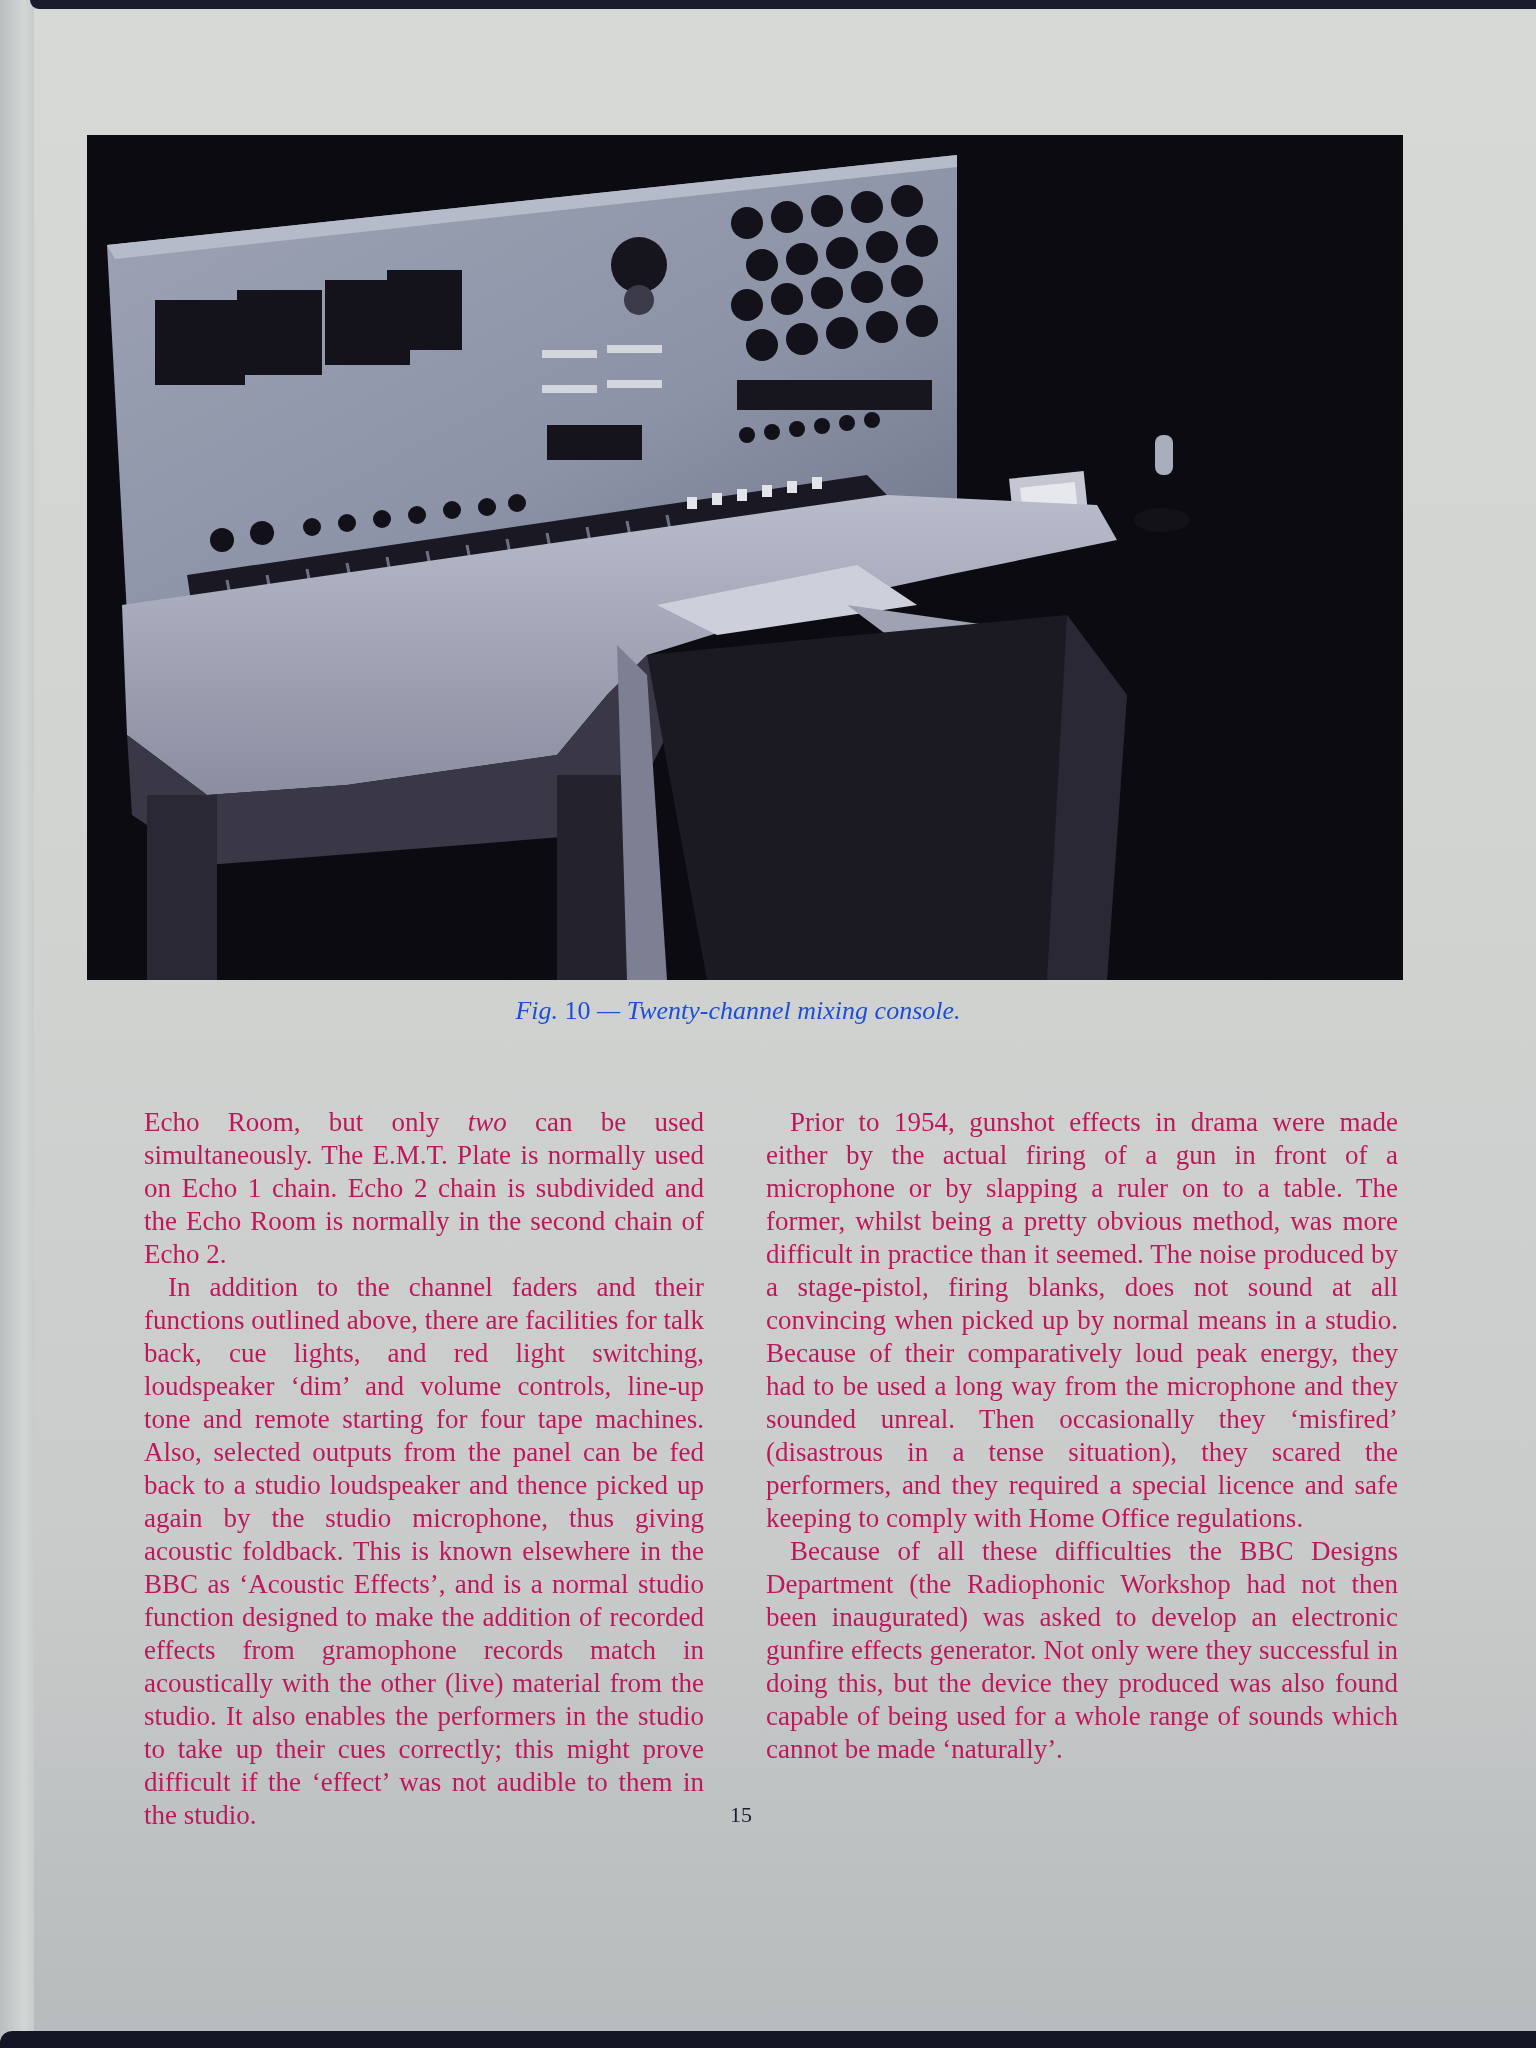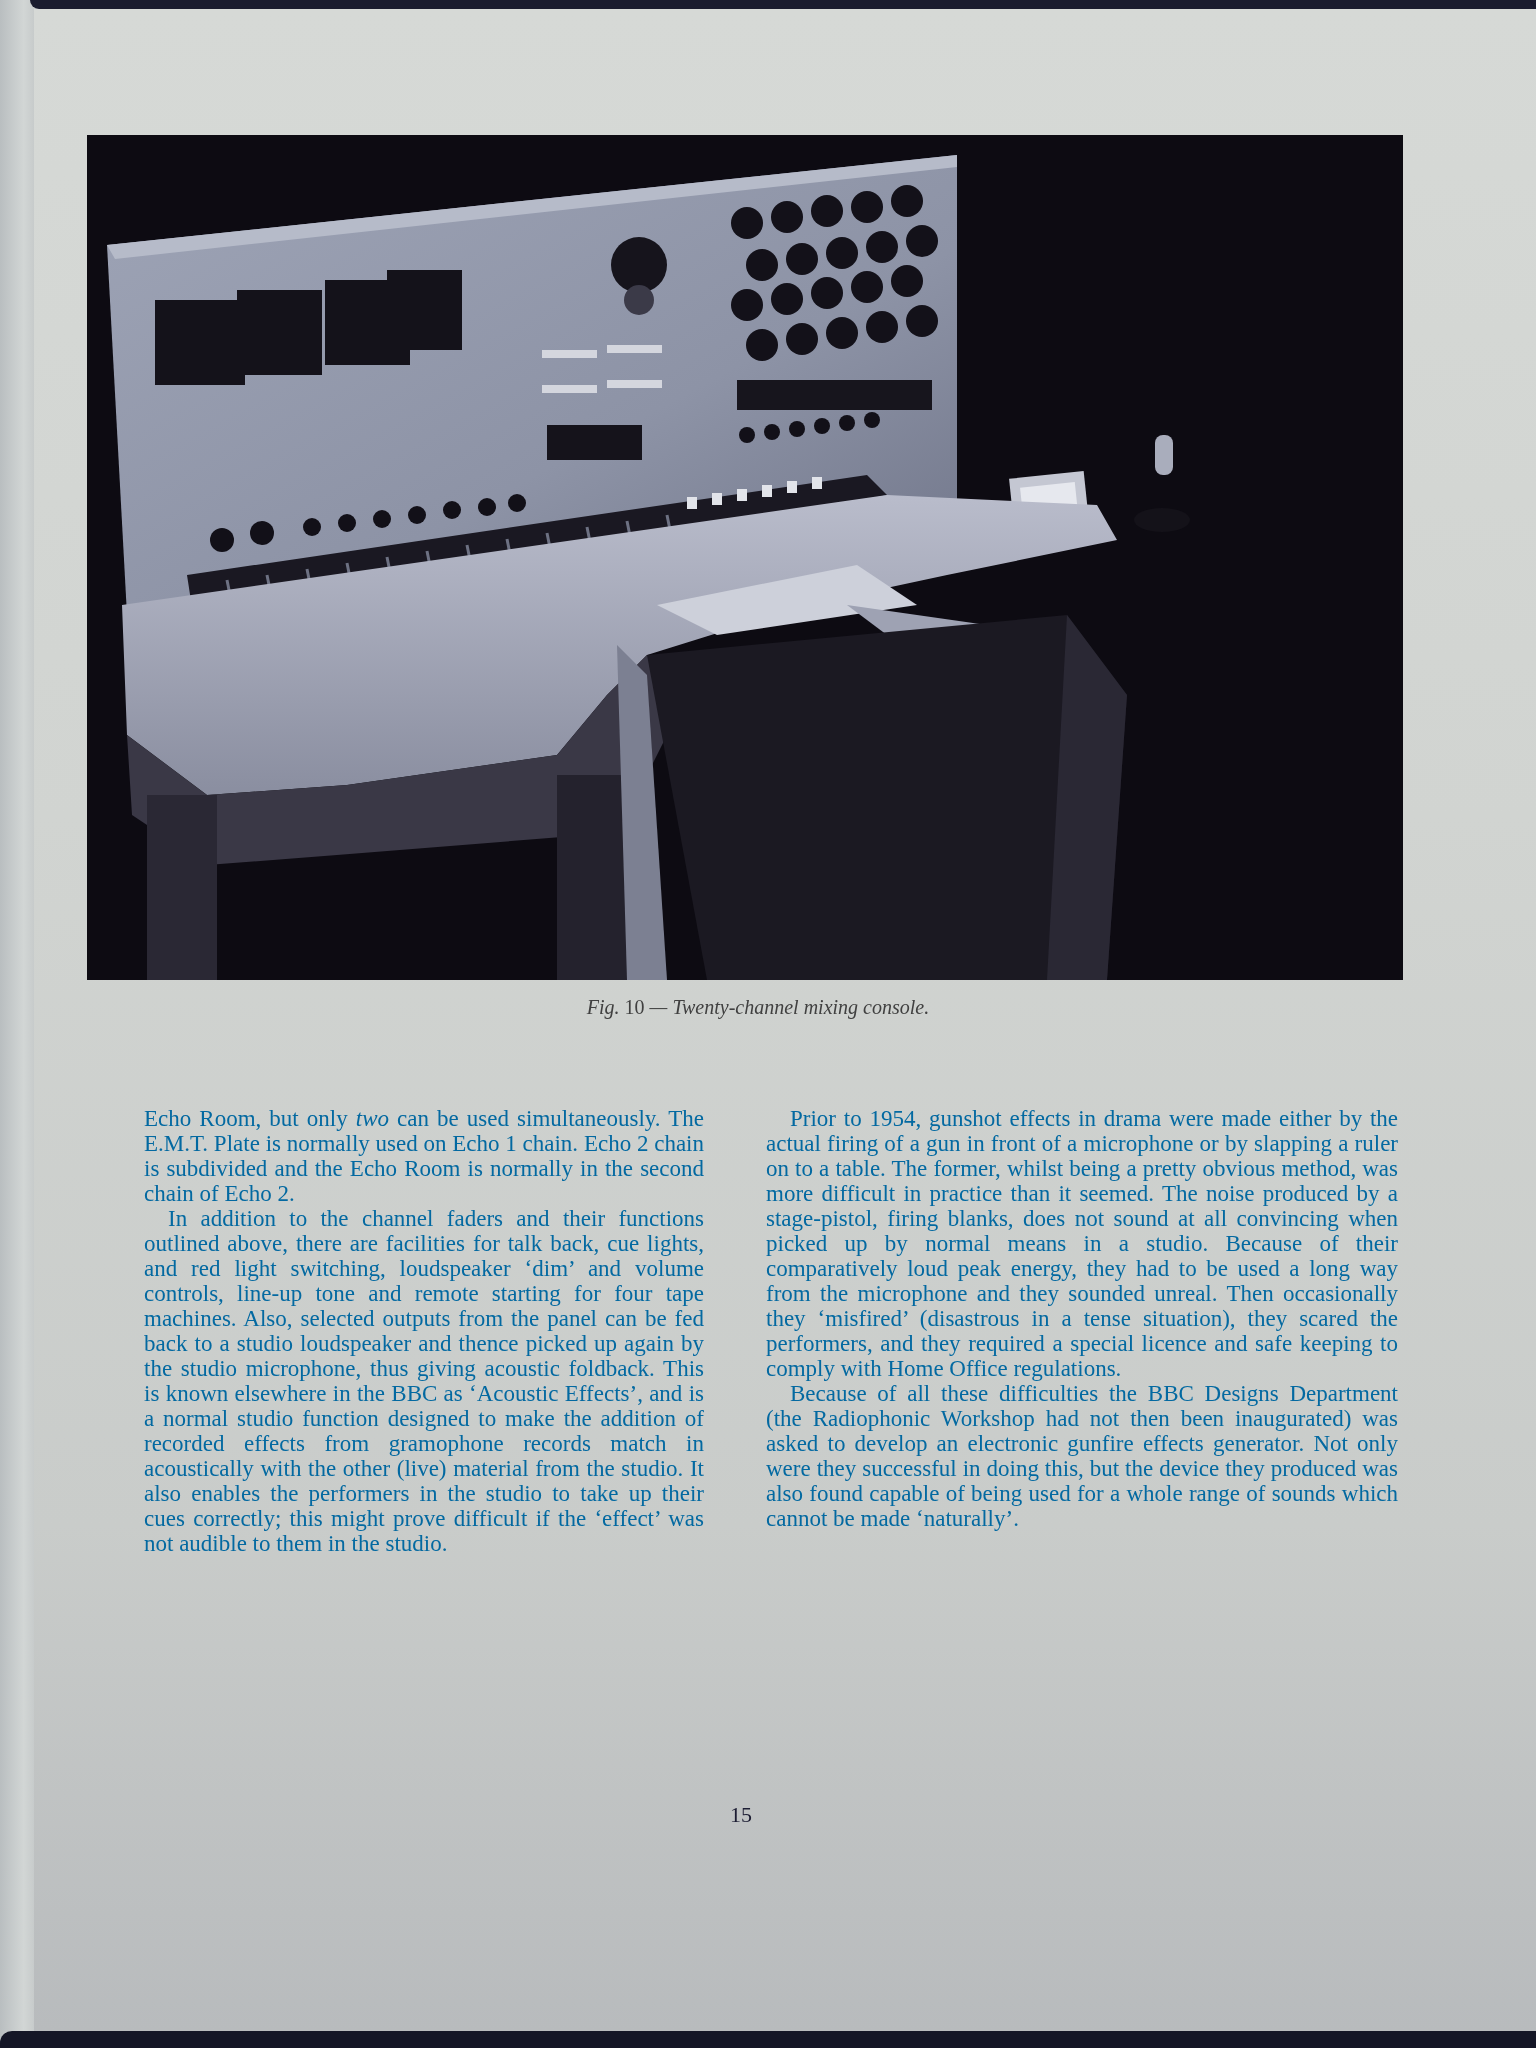--- a/index.html
+++ b/index.html
@@ -26,28 +26,28 @@
   }
   
   .photo {
     position: absolute; left: 87px; top: 135px; width: 1316px; height: 845px;
     background: #0c0a10; overflow: hidden;
   }
   .photo svg { display:block; width:100%; height:100%; }
   
   .caption {
     position: absolute; left: 0; top: 996px; width: 1476px; text-align: center;
-    font-style: italic; font-size: 20px; color: #404040; margin-left: 20px;
+    font-style: italic; font-size: 26px; color: #1d4ed8;
   }
   .caption .fig-label { font-style: italic; }
   .caption .fig-num { font-style: normal; }
   
   .col {
-    position: absolute; top: 1106px; font-size: 23px; line-height: 25px;
-    color: #0369a1; text-align: justify;
+    position: absolute; top: 1106px; font-size: 27px; line-height: 33px;
+    color: #be185d; text-align: justify;
   }
   .col.left { left: 144px; width: 560px; }
   .col.right { left: 766px; width: 632px; }
   .col p { margin: 0; text-indent: 24px; }
   .col p.first { text-indent: 0; }
   .section-heading { margin: 0; }
   .section-heading .num { font-style: normal; }
   .section-heading .title { font-style: italic; margin-left: 14px; }
   .page-number {
     position: absolute; left: 718px; top: 1802px; font-size: 22px; color: #1c1d33; margin-left: 12px;

